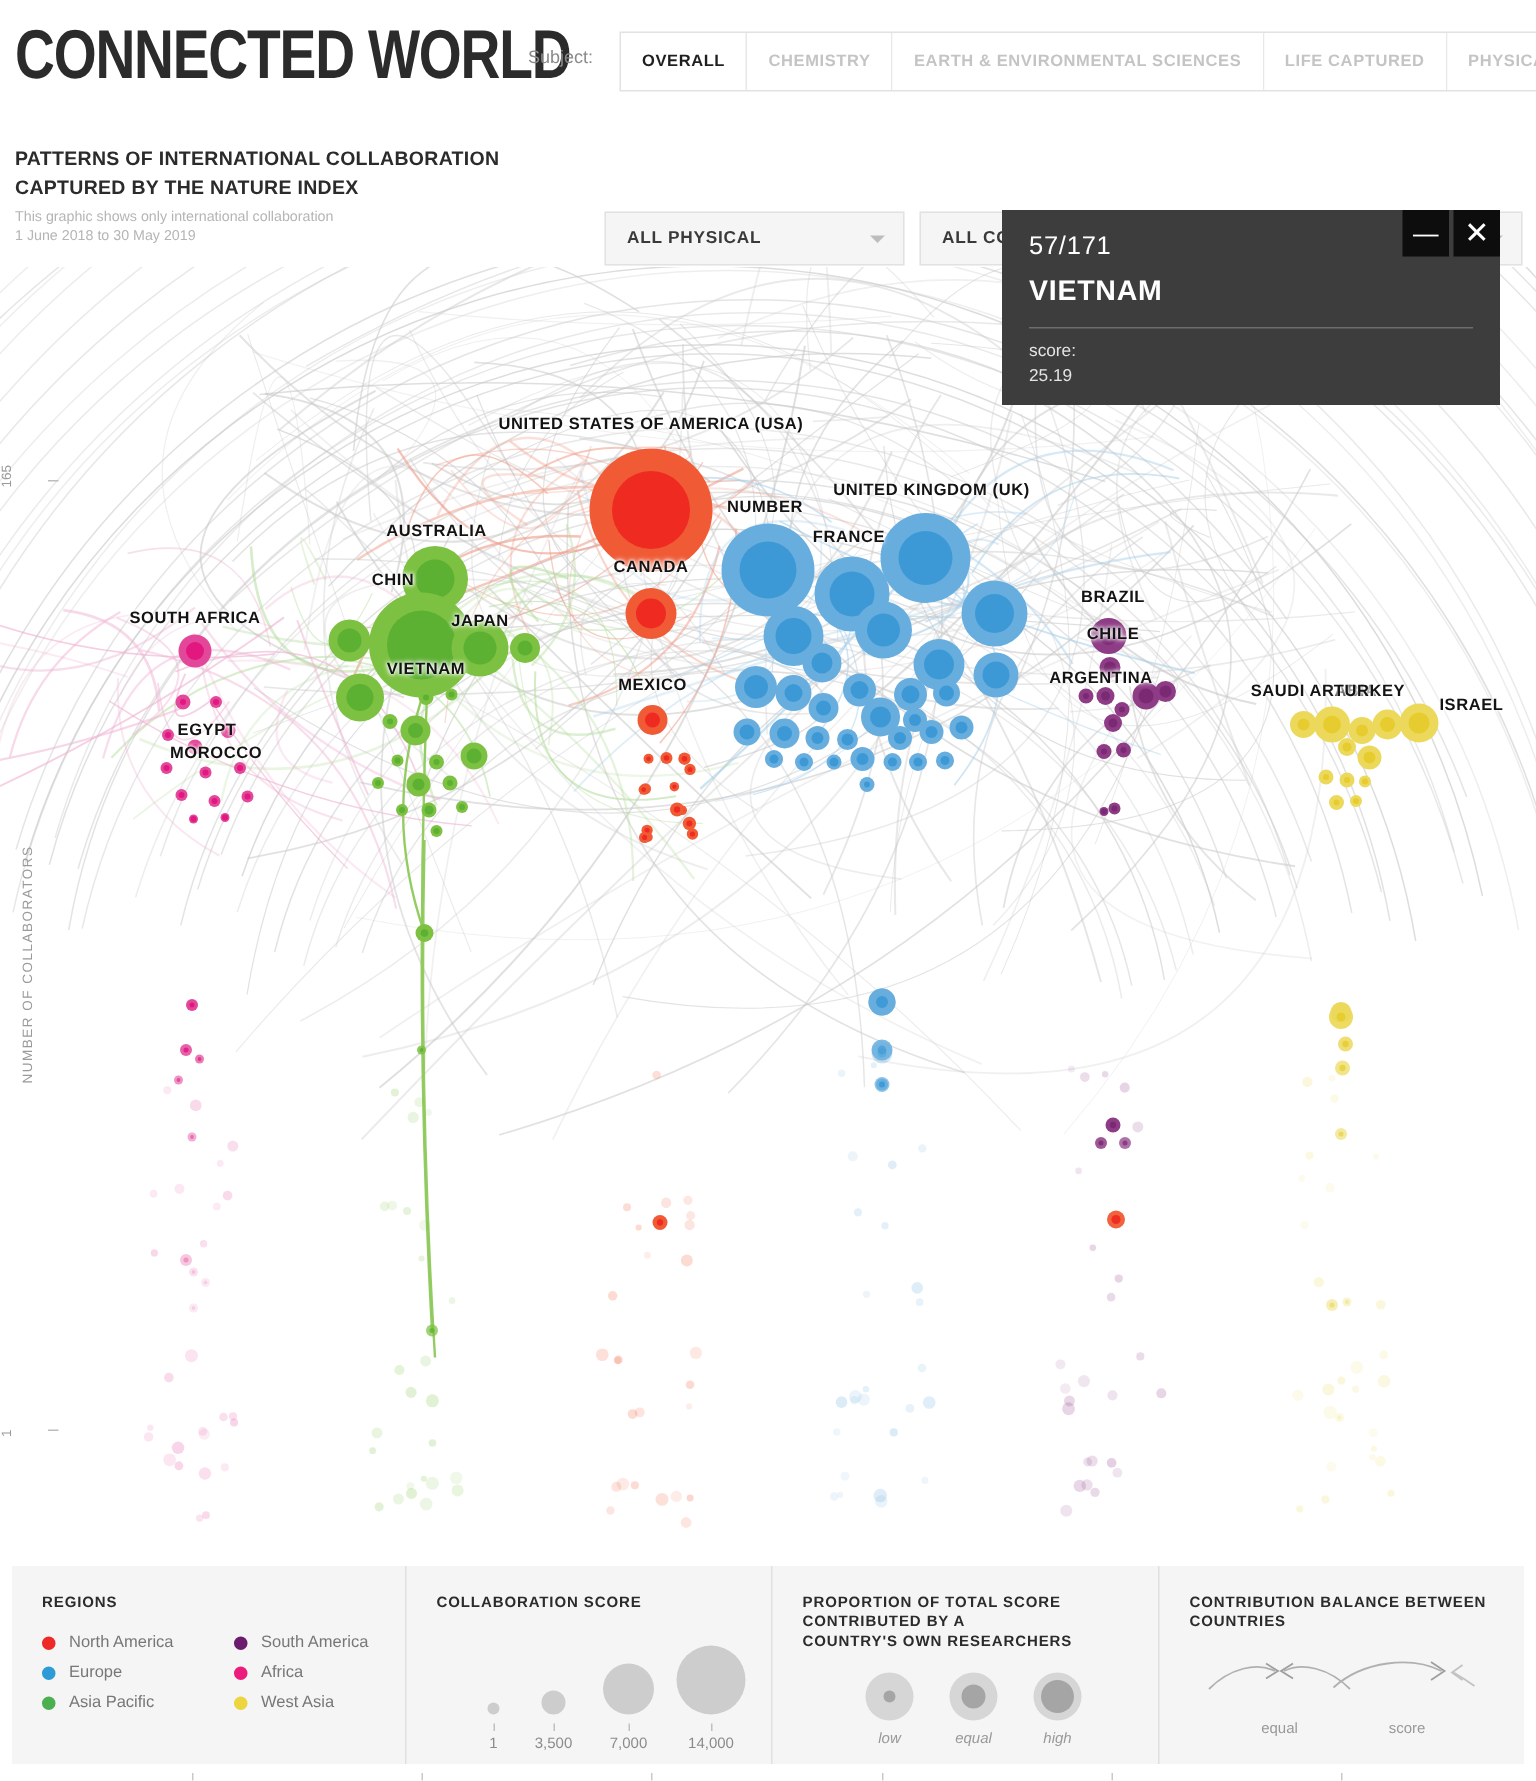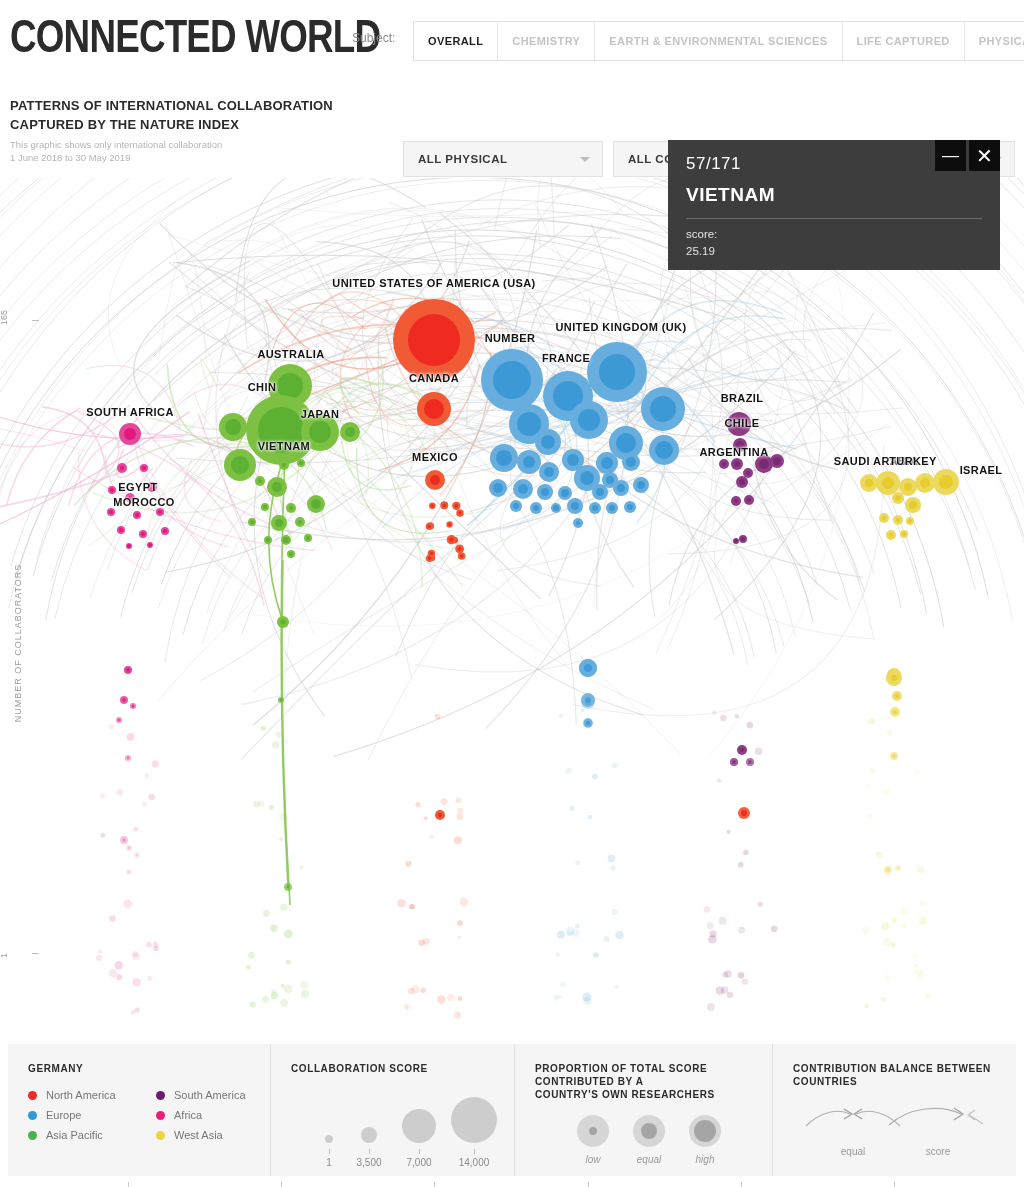--- a/index.html
+++ b/index.html
@@ -993,21 +993,21 @@
       <div class="xtick-mark" style="left: 434px;"></div>
       <div class="xtick-mark" style="left: 588px;"></div>
       <div class="xtick-mark" style="left: 741px;"></div>
       <div class="xtick-mark" style="left: 894px;"></div>
     </div>
 </div>
 
 <div id="legend">
 
   <div class="legend-panel" id="lp-regions">
-    <div class="legend-title">GERMANY</div>
+    <div class="legend-title">REGIONS</div>
     <div class="region-grid" id="region-grid">
         <div class="region-item">
           <span class="region-dot" style="background: rgb(238, 42, 40);"></span>
           <span>North America</span>
         </div>
         <div class="region-item">
           <span class="region-dot" style="background: rgb(108, 28, 110);"></span>
           <span>South America</span>
         </div>
         <div class="region-item">

